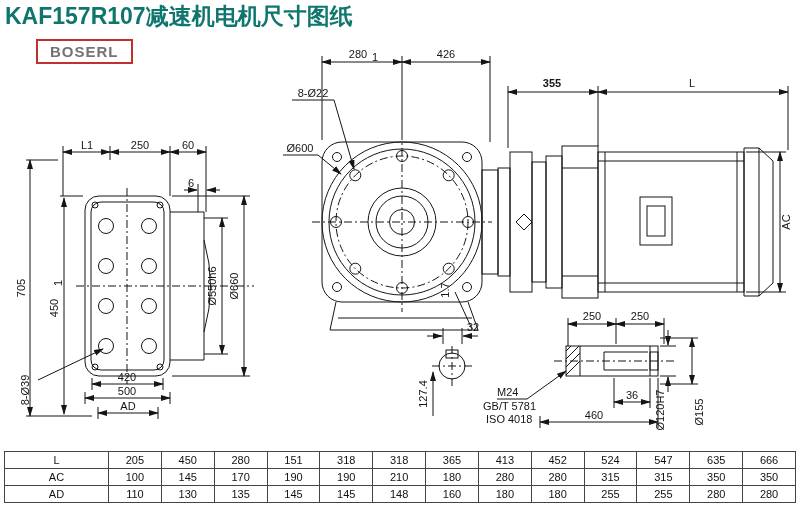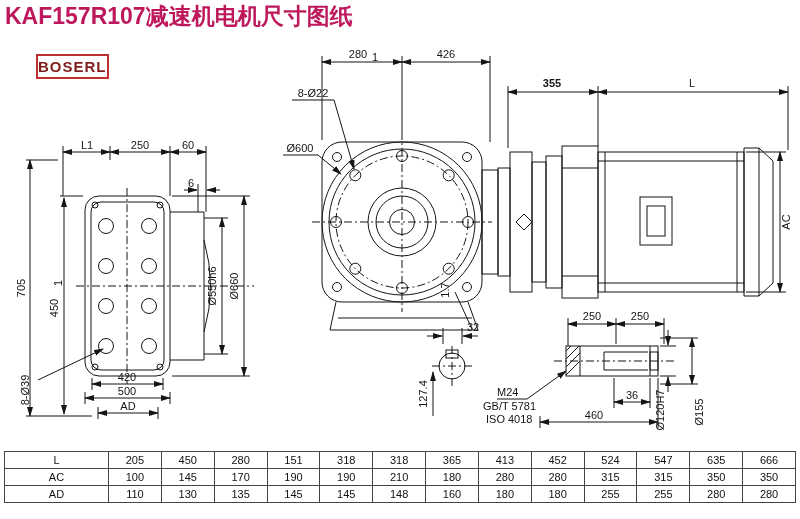--- a/index.html
+++ b/index.html
@@ -1,21 +1,21 @@
 <!DOCTYPE html>
 <html><head>
 <meta charset="utf-8">
 <style>
   * { margin:0; padding:0; box-sizing:border-box; }
   html,body { width:800px; height:519px; background:#fff; overflow:hidden;
               font-family:"Liberation Sans", sans-serif; }
   #stage { position:relative; width:800px; height:519px; background:#fff; overflow:hidden; }
-  #title { position:absolute; left:5px; top:1px; font-size:23px; font-weight:bold; color:#be185d; white-space:nowrap; }
-  #logo  { position:absolute; left:36px; top:54px; border:2px solid #c03030; color:#7f1d1d;
-           font-size:15px; font-weight:bold; letter-spacing:1px; padding:2px 0; background:#fff; }
+  #title { position:absolute; left:5px; top:1px; font-size:23px; font-weight:bold; color:#0f766e; white-space:nowrap; }
+  #logo  { position:absolute; left:36px; top:39px; border:2px solid #c03030; color:#737373;
+           font-size:15px; font-weight:bold; letter-spacing:1px; padding:2px 12px; background:#fff; }
   #drawing { position:absolute; left:0; top:0; }
   #drawing text { font-family:"Liberation Sans",sans-serif; font-size:11px; fill:#151515; stroke:none; }
   .geo { stroke:#151515; fill:none; stroke-width:1; }
   .cl  { stroke-dasharray:8 3 2 3; }
   #dim-table { position:absolute; left:4px; top:451px; }
   table { border-collapse:collapse; table-layout:fixed; width:792px; font-size:11px; color:#111; }
   td { border:1px solid #444; text-align:center; padding:0; height:17px; overflow:hidden; }
   tr.hdr td { height:30px; }
   .hcell div { font-size:10px; line-height:1.3; }
 </style>

